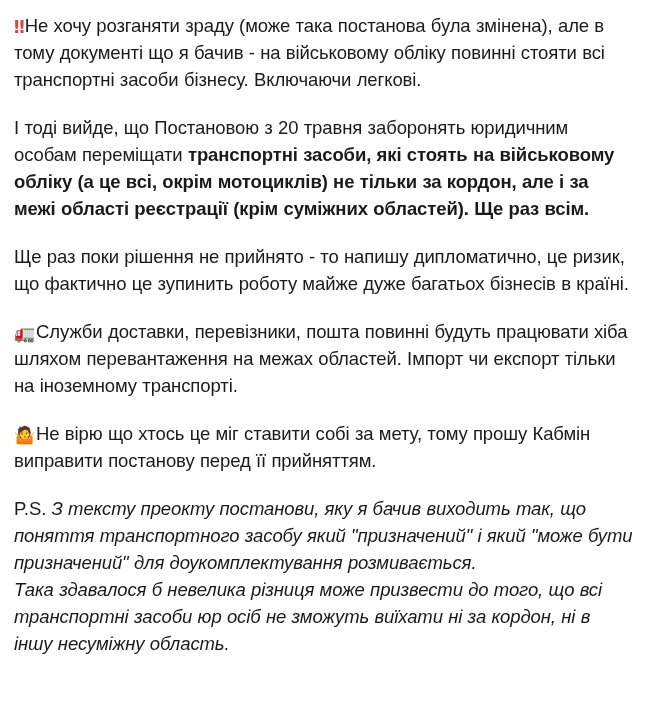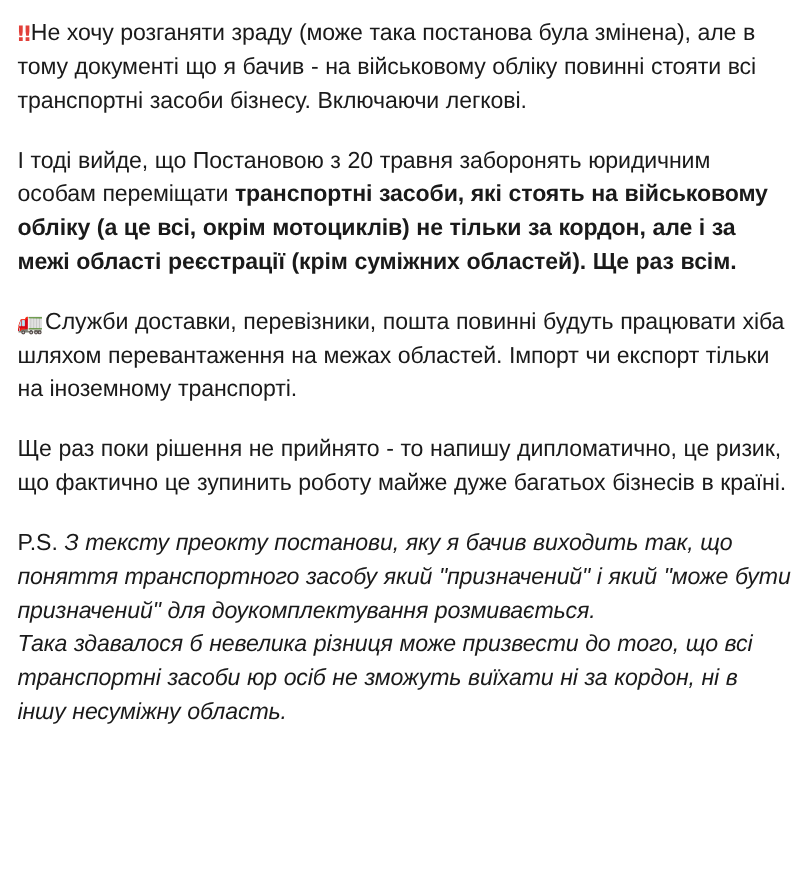--- a/index.html
+++ b/index.html
@@ -64,26 +64,29 @@
 
   <p class="para">
     <span class="emoji emoji-warn">‼</span><span>Не хочу розганяти зраду (може така постанова була змінена), але в тому документі що я бачив - на військовому обліку повинні стояти всі транспортні засоби бізнесу. Включаючи легкові.</span>
   </p>
 
   <p class="para">
     <span>І тоді вийде, що Постановою з 20 травня заборонять юридичним особам переміщати </span><b>транспортні засоби, які стоять на військовому обліку (а це всі, окрім мотоциклів) не тільки за кордон, але і за межі області реєстрації (крім суміжних областей). Ще раз всім.</b>
   </p>
 
   <p class="para">
+    <span>Ще раз поки рішення не прийнято - то напишу дипломатично, це ризик, що фактично це зупинить роботу майже дуже багатьох бізнесів в країні.</span>
+  </p>
+
+  <p class="para">
     <span class="emoji emoji-circ">🚛</span><span>Служби доставки, перевізники, пошта повинні будуть працювати хіба шляхом перевантаження на межах областей. Імпорт чи експорт тільки на іноземному транспорті.</span>
   </p>
 
   <p class="para">
-    <span>Ще раз поки рішення не прийнято - то напишу дипломатично, це ризик, що фактично це зупинить роботу майже дуже багатьох бізнесів в країні.</span>
+    <span class="emoji emoji-person">🤷</span><span>Не вірю що хтось це міг ставити собі за мету, тому прошу Кабмін виправити постанову перед її прийняттям.</span>
   </p>
-
 
   <p class="para">
     <span class="ps-label">P.S. </span><i>З тексту преокту постанови, яку я бачив виходить так, що поняття транспортного засобу який "призначений" і який "може бути призначений" для доукомплектування розмивається.</i><br>
     <i>Така здавалося б невелика різниця може призвести до того, що всі транспортні засоби юр осіб не зможуть виїхати ні за кордон, ні в іншу несуміжну область.</i>
   </p>
 
 </div>
 
 </body></html>

